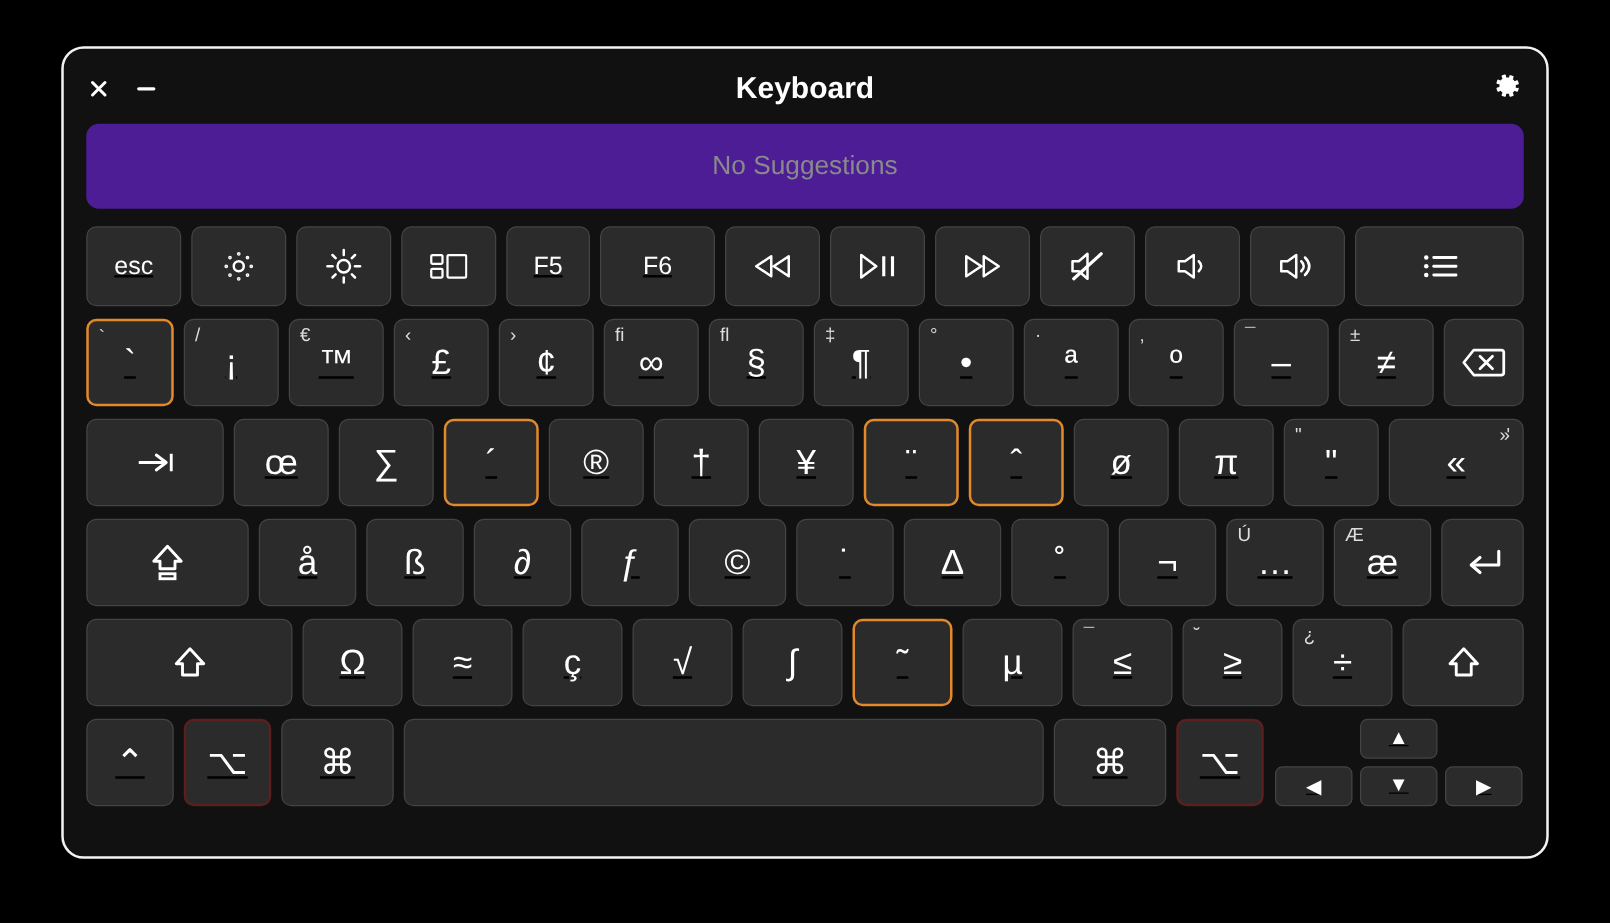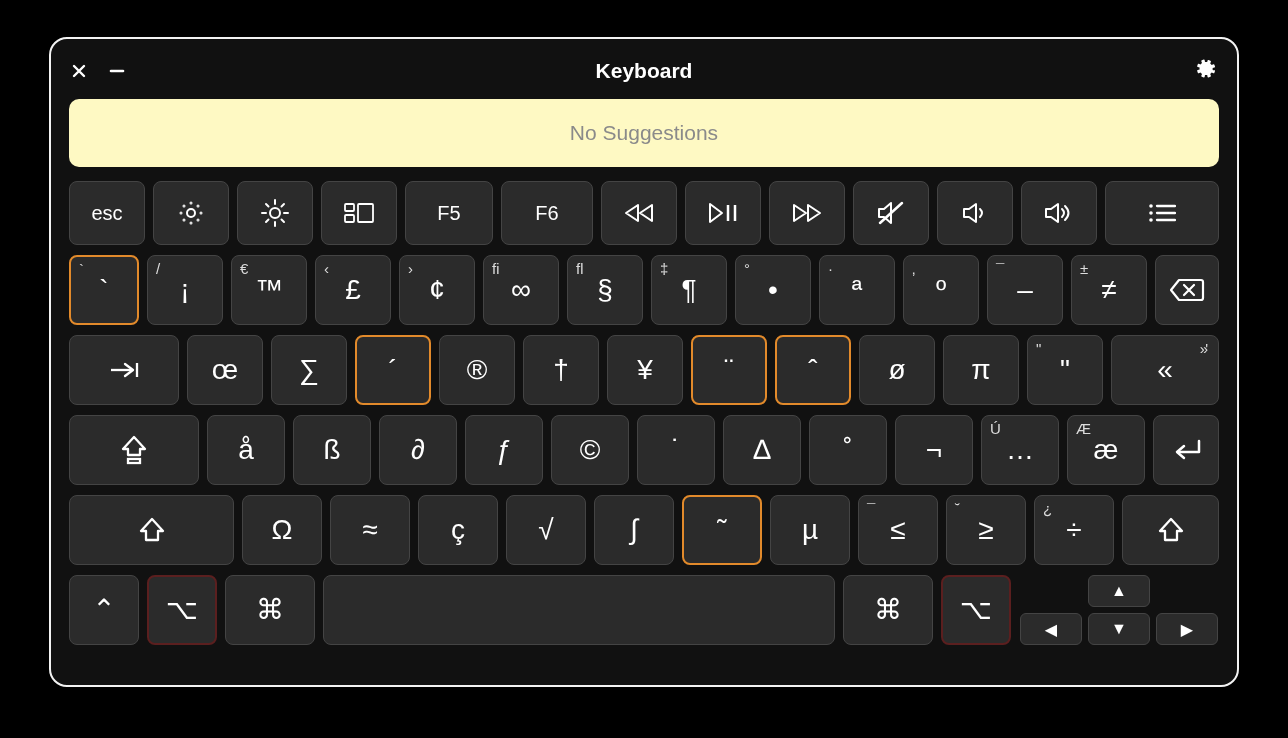--- a/index.html
+++ b/index.html
@@ -19,37 +19,37 @@
 
   .titlebar {
     display: flex;
     align-items: center;
     height: 40px;
     position: relative;
     margin-bottom: 8px;
   }
   .win-controls { display: flex; gap: 18px; align-items: center; }
   .ctrl-btn { width: 20px; height: 20px; display: flex; align-items: center; justify-content: center; color: #fff; cursor: pointer; }
-  .title { position: absolute; left: 0; right: 0; text-align: center; color: #fff; font-size: 21px; font-weight: 700; pointer-events: none; }
+  .title { position: absolute; left: 0; right: 0; text-align: center; color: #fff; font-size: 24px; font-weight: 700; pointer-events: none; }
   .gear { position: absolute; right: 2px; top: 6px; color: #fff; cursor: pointer; }
 
   .suggestions {
-    background: #fef9c3;
+    background: #4c1d95;
     border-radius: 10px;
     height: 68px;
     display: flex;
     align-items: center;
     justify-content: center;
     color: #8a8a8a;
     font-size: 21px;
     margin-bottom: 14px;
   }
 
   .kbd { display: flex; flex-direction: column; gap: 10px; }
-  .row { display: flex; gap: 8px; }
+  .row { display: flex; gap: 8px; text-decoration: underline; }
 
   .key {
     background: #2b2b2b;
     border: 1px solid #444;
     border-radius: 8px;
     color: #fff;
     height: 70px;
     position: relative;
     display: flex;
     align-items: center;
@@ -151,21 +151,21 @@
             </g>
           </svg>
       </div>
       <div class="key fn" style="width:76px">
         <svg width="30" height="22" viewBox="0 0 30 22">
             <rect x="1" y="2" width="9" height="7" stroke="#fff" stroke-width="1.8" fill="none" rx="1"></rect>
             <rect x="1" y="13" width="9" height="7" stroke="#fff" stroke-width="1.8" fill="none" rx="1"></rect>
             <rect x="14" y="2" width="15" height="18" stroke="#fff" stroke-width="1.8" fill="none" rx="1"></rect>
           </svg>
       </div>
-      <div class="key fn" style="width:88px">
+      <div class="key fn" style="width:67px">
           <span class="main">F5</span>
         </div>
       <div class="key fn" style="width:92px">
           <span class="main">F6</span>
         </div>
       <div class="key fn" style="width:76px">
         <svg width="32" height="20" viewBox="0 0 32 20">
             <path d="M15 2 L3 10 L15 18 Z M29 2 L17 10 L29 18 Z" fill="none" stroke="#fff" stroke-width="2" stroke-linejoin="round"></path>
           </svg>
       </div>

